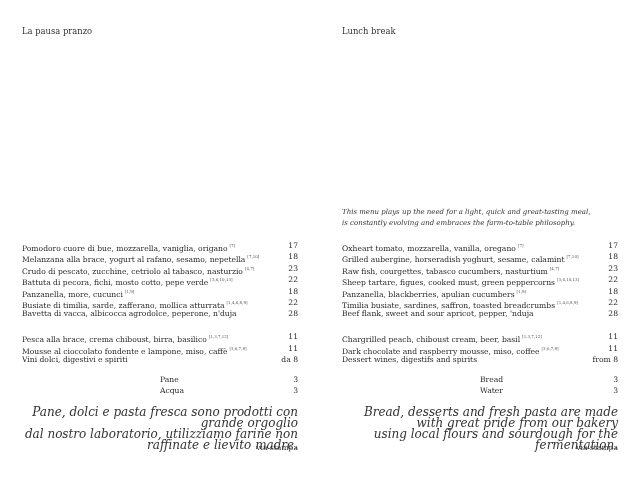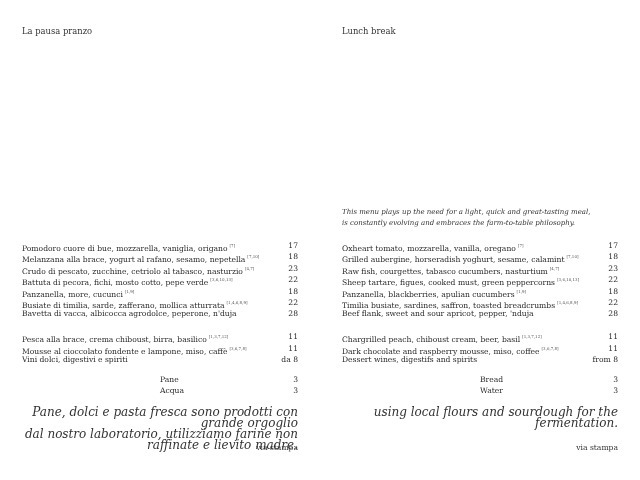--- a/index.html
+++ b/index.html
@@ -141,16 +141,17 @@
     <div class="row">
         <span class="name">Bread</span>
         <span class="price">3</span>
       </div>
     <div class="row">
         <span class="name">Water</span>
         <span class="price">3</span>
       </div>
   </div>
   <div class="note">
+    <div>Bread, desserts and fresh pasta are made with great pride from our bakery</div>
     <div>using local flours and sourdough for the fermentation.</div>
   </div>
   <div class="addr">via stampa</div>
 </div>
 
 </body></html>

